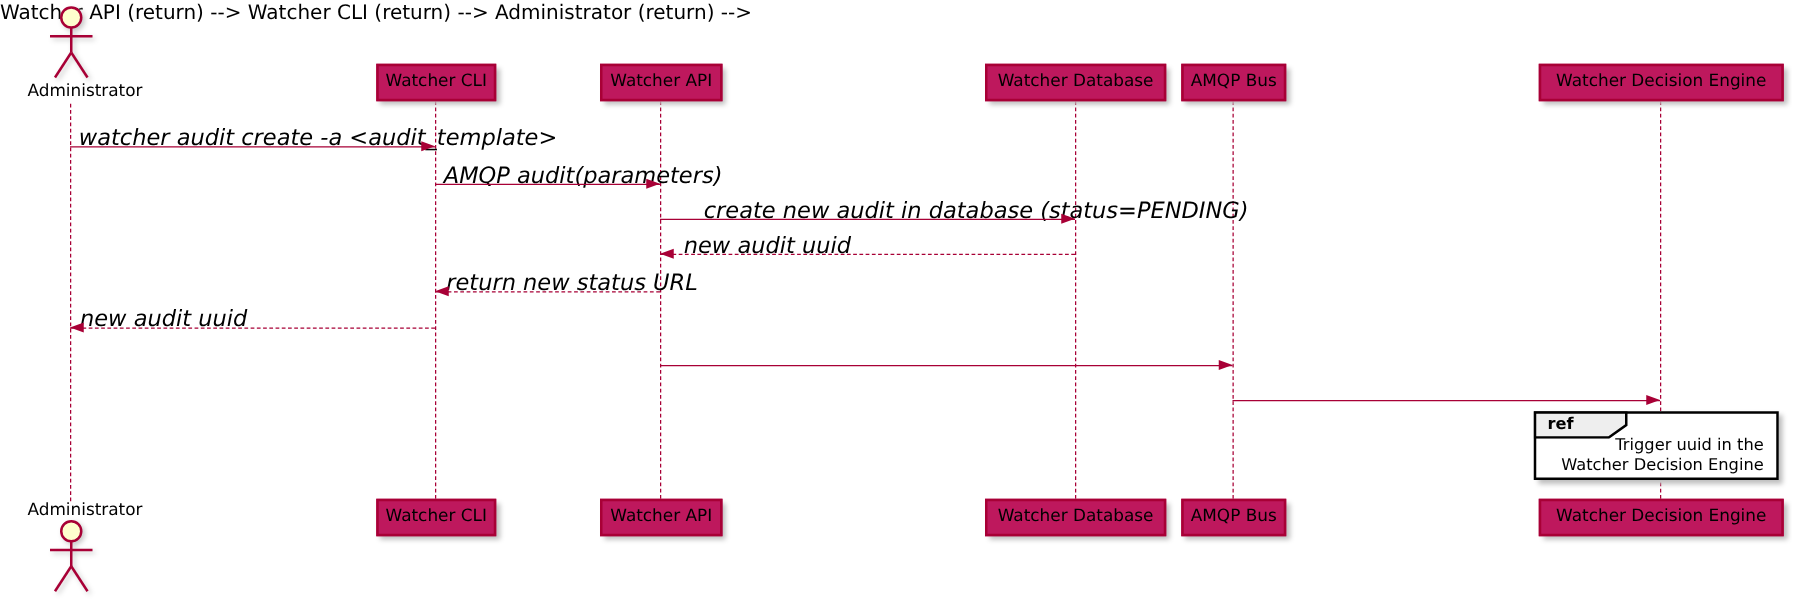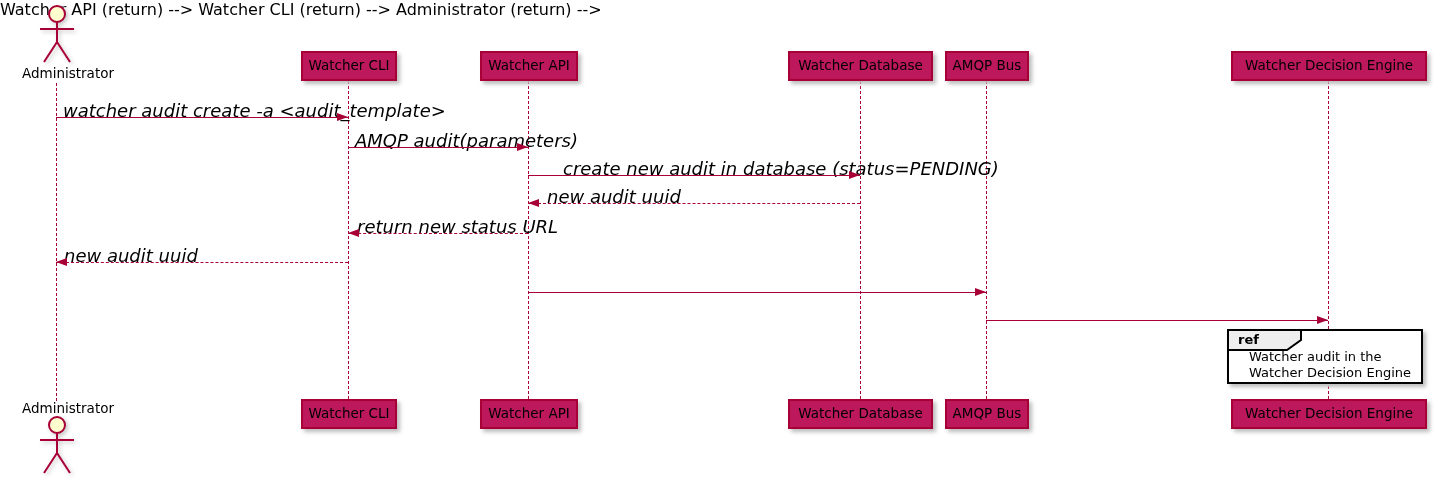--- a/index.html
+++ b/index.html
@@ -155,24 +155,24 @@
 
   
   <div class="msg-line solid" style="left:528px; top:292px; width:458px;"></div>
   <div class="arrow right" style="left:975px; top:288px;"></div>
 
   
   <div class="msg-line solid" style="left:986px; top:320px; width:342px;"></div>
   <div class="arrow right" style="left:1317px; top:316px;"></div>
 
   
-  <div class="ref-box" style="left:1227px; top:329px; width:196px; height:55px;">
+  <div class="ref-box" style="left:1227px; top:329px; width:196px; height:55px;text-align:right;">
     <svg class="ref-tab-svg" width="78" height="22" viewBox="0 0 78 22">
       <path d="M1,1 H74 V11 L60,21 H1 Z" fill="#EEEEEE" stroke="#000000" stroke-width="2"></path>
     </svg>
     <div class="ref-tab-label">ref</div>
     <div class="ref-body">
-      <div>Watcher audit in the</div>
+      <div>Trigger uuid in the</div>
       <div>Watcher Decision Engine</div>
     </div>
   </div>
 
 </div>
 
 </body></html>

